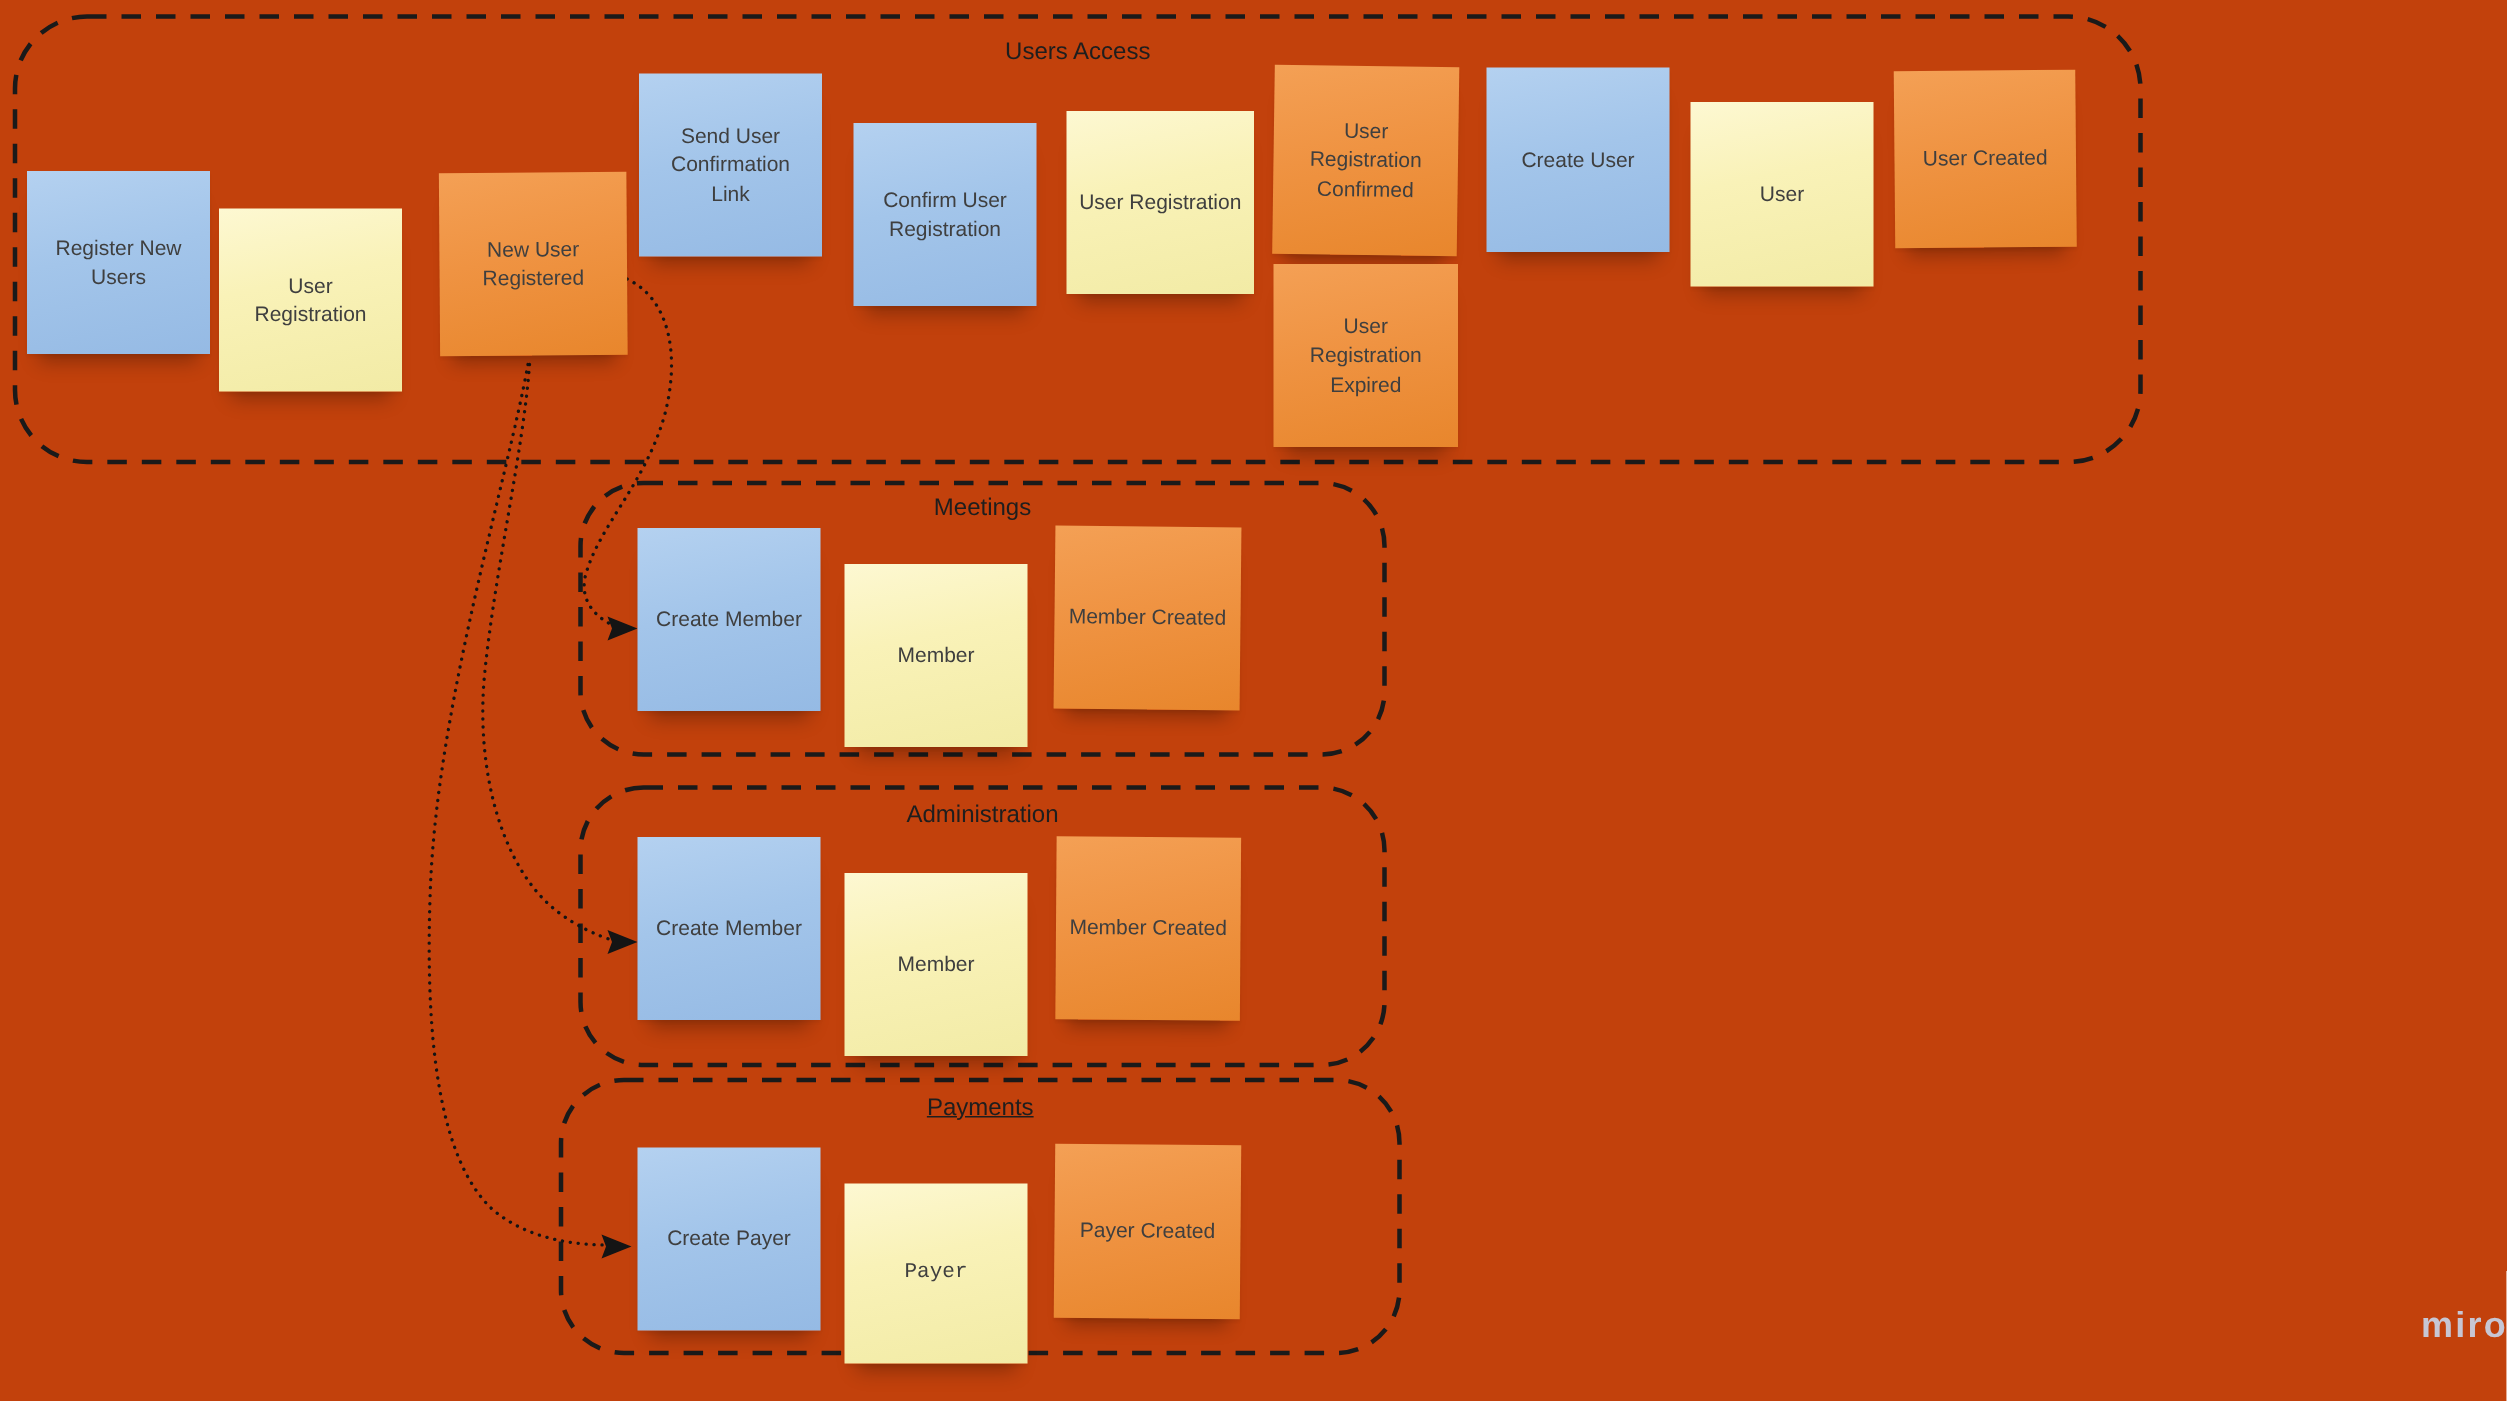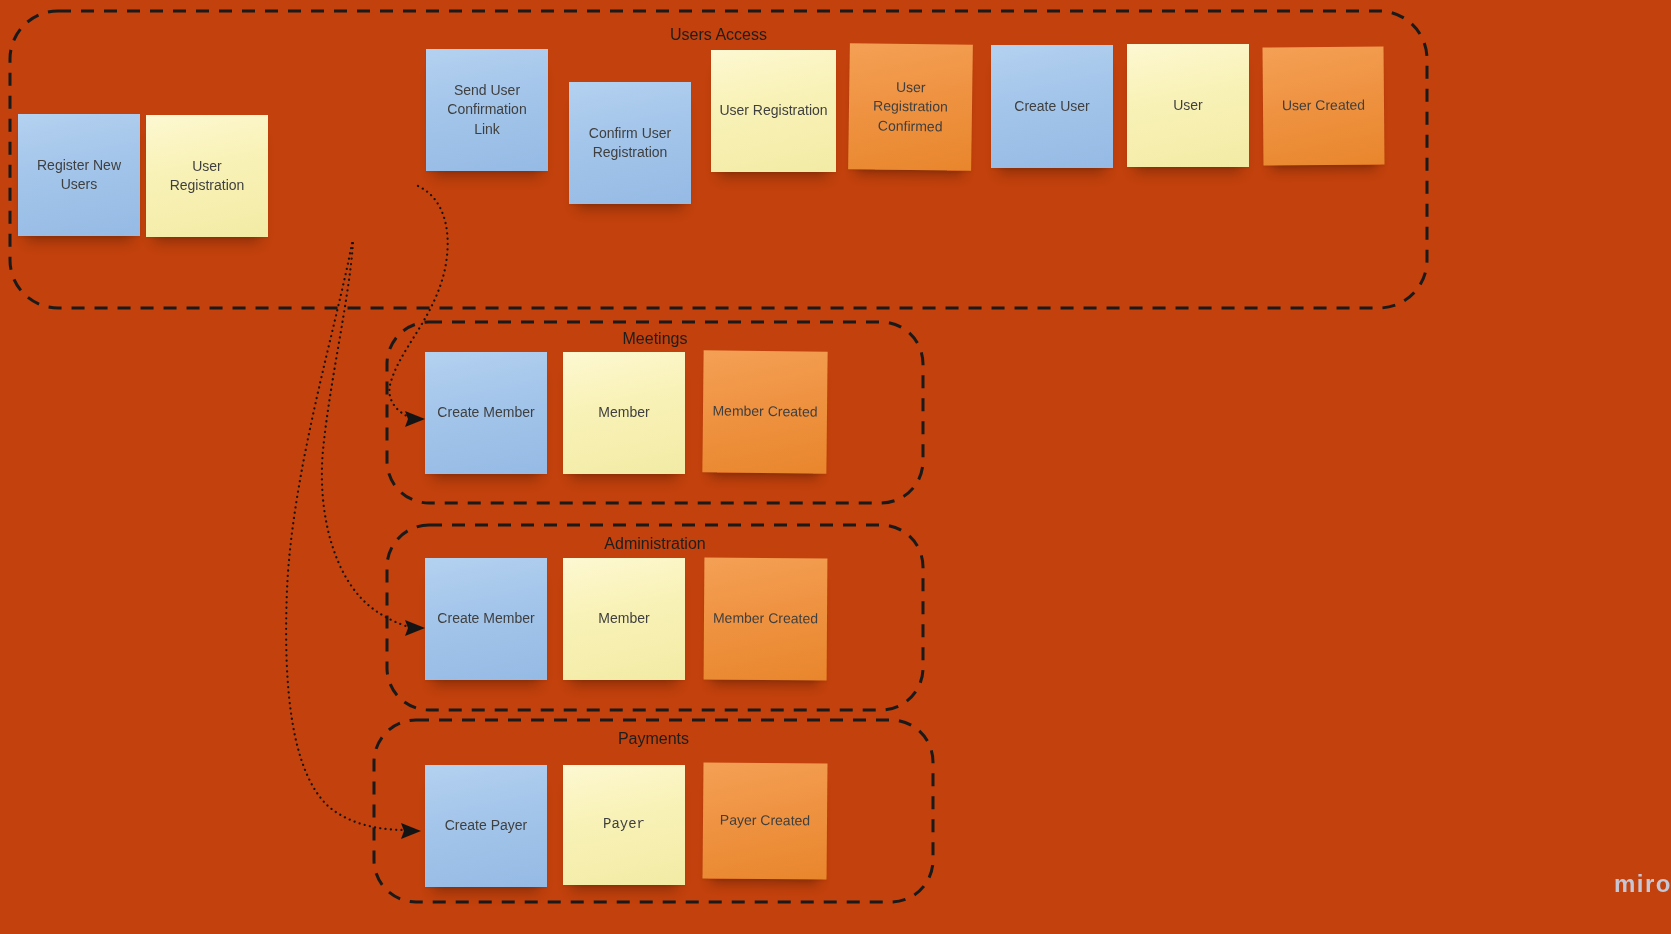--- a/index.html
+++ b/index.html
@@ -12,21 +12,21 @@
     position:absolute;text-align:center;font-size:16px;color:#1e1e1e;
     font-family:"Liberation Sans",sans-serif;pointer-events:auto;
   }
   .note{
     position:absolute;width:122px;height:122px;box-sizing:border-box;
     display:flex;align-items:center;justify-content:center;text-align:center;
     padding:6px 8px;font-size:14px;line-height:1.38;color:#3f3f3f;
     box-shadow:0 2px 2px rgba(0,0,0,.05), 0 13px 12px -8px rgba(0,0,0,.28);
   }
   .blue{background:linear-gradient(168deg,#b4d1f0 0%,#a3c5ea 45%,#95bae4 100%);}
-  .yellow{background:linear-gradient(168deg,#fdf8d2 0%,#f9f2b8 40%,#f2eba5 100%);}
+  .yellow{background:linear-gradient(168deg,#fdf8d2 0%,#f9f2b8 40%,#f2eba5 100%);margin-top:24px;}
   .orange{background:linear-gradient(168deg,#f4a055 0%,#ef9342 45%,#e8862c 100%);}
   .watermark{
     position:absolute;left:1578px;top:870px;font-size:24px;font-weight:700;
     color:#c7c6d4;letter-spacing:1.5px;margin-left:36px;
   }
 </style>
 </head>
 <body>
 
 <div class="board">
@@ -44,28 +44,30 @@
     <path d="M 353 243 C 349 300, 330 380, 323 450 C 317 515, 335 580, 372 608 C 385 618, 399 624, 409 627" fill="none" stroke="#141414" stroke-width="2.2" stroke-linecap="round" stroke-dasharray="0.1 5.2"></path>
     <polygon points="425,628 405,620 408,628 405,636" fill="#141414"></polygon>
 
     <path d="M 352 243 C 338 320, 292 470, 287 590 C 283 690, 292 772, 328 806 C 350 825, 380 830, 405 830" fill="none" stroke="#141414" stroke-width="2.2" stroke-linecap="round" stroke-dasharray="0.1 5.2"></path>
     <polygon points="421,831 401,823 404,831 401,839" fill="#141414"></polygon>
   </svg>
 
   <div class="glabel" style="left:10px;top:26px;width:1417px;">Users Access</div>
   <div class="glabel" style="left:387px;top:535px;width:536px;">Administration</div>
   <div class="glabel" style="left:387px;top:330px;width:536px;">Meetings</div>
-  <div class="glabel" style="left:374px;top:730px;width:559px;">Payments</div>
+  <div class="glabel" style="left:374px;top:730px;width:559px;text-decoration:underline;">Payments</div>
 
   <div class="note blue" style="left:18px;top:114px;">Register New Users</div>
   <div class="note yellow" style="left:146px;top:115px;">User Registration</div>
+  <div class="note orange" style="left:293px;top:115px;width:125px;transform:rotate(-0.4deg);">New User Registered</div>
   <div class="note blue" style="left:426px;top:49px;">Send User Confirmation Link</div>
   <div class="note blue" style="left:569px;top:50px;margin-top:32px;">Confirm User Registration</div>
   <div class="note yellow" style="left:711px;top:50px;width:125px;">User Registration</div>
   <div class="note orange" style="left:849px;top:44px;width:123px;height:126px;transform:rotate(0.8deg);">User Registration Confirmed</div>
+  <div class="note orange" style="left:849px;top:176px;width:123px;">User Registration Expired</div>
   <div class="note yellow" style="left:1127px;top:44px;height:123px;">User</div>
   <div class="note blue" style="left:991px;top:45px;height:123px;">Create User</div>
   <div class="note orange" style="left:1263px;top:47px;width:121px;height:118px;transform:rotate(-0.5deg);">User Created</div>
 
   <div class="note blue" style="left:425px;top:352px;">Create Member</div>
   <div class="note yellow" style="left:563px;top:352px;">Member</div>
   <div class="note orange" style="left:703px;top:351px;width:124px;transform:rotate(0.6deg);">Member Created</div>
 
   <div class="note blue" style="left:425px;top:558px;">Create Member</div>
   <div class="note yellow" style="left:563px;top:558px;">Member</div>

